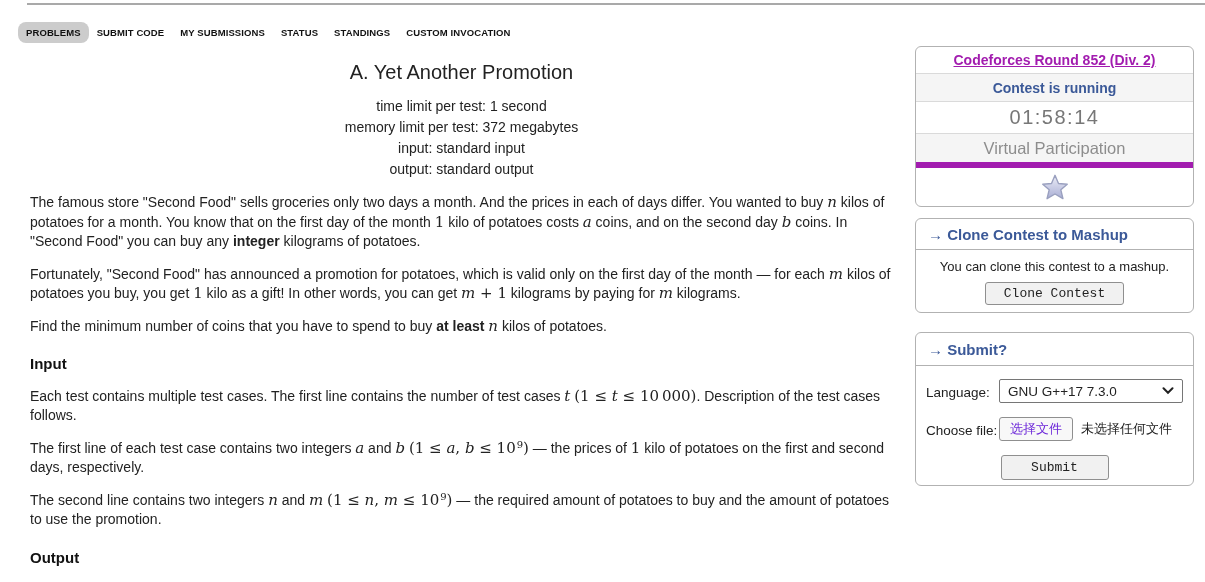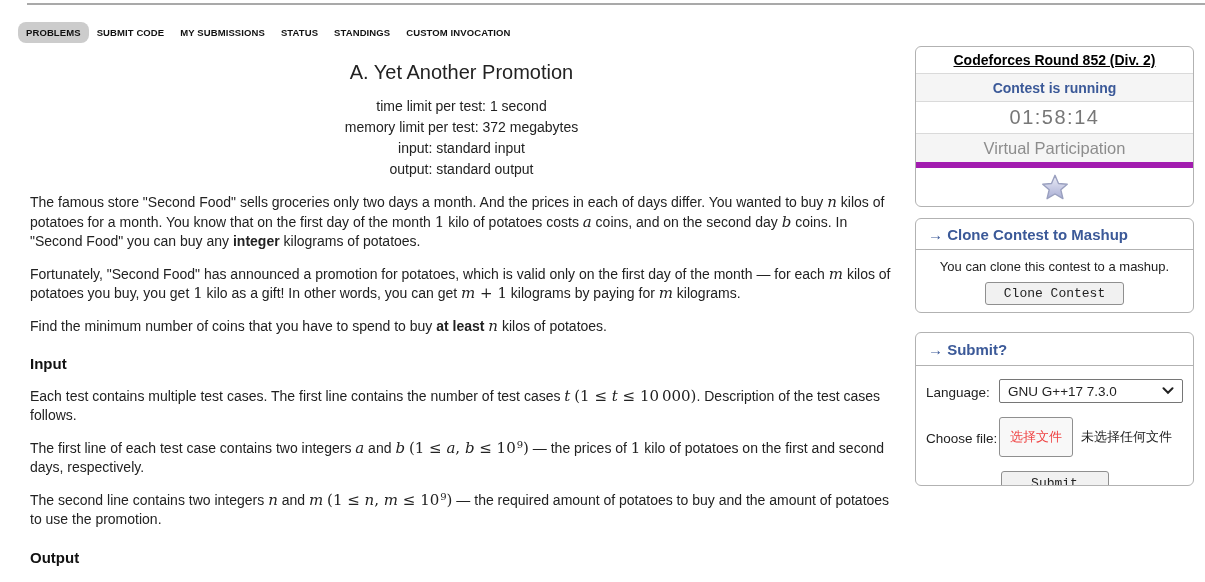--- a/index.html
+++ b/index.html
@@ -26,21 +26,21 @@
   .math.var{font-style:italic;}
   .math.sup{font-size:10px;position:relative;top:-5px;margin-left:1px;}
 
   
   .box{position:absolute;left:915px;width:279px;box-sizing:border-box;background:#fff;
        border:1px solid #b2b2b2;border-radius:6px;overflow:hidden;}
   .row{display:flex;align-items:center;justify-content:center;}
 
   .contest-box{top:46px;}
   .title-row{height:26px;}
-  .contest-link{font-size:14px;font-weight:bold;color:#000000;text-decoration:underline;cursor:pointer;}
+  .contest-link{font-size:14px;font-weight:bold;color:#a21caf;text-decoration:underline;cursor:pointer;}
   .status-row{height:27px;font-size:14px;font-weight:bold;color:#3b5998;background:#f5f5f5;
               border-top:1px solid #dadada;border-bottom:1px solid #dadada;}
   .timer-row{height:31px;font-size:20px;color:#777;letter-spacing:1.5px;}
   .mode-row{height:28px;font-size:16.5px;color:#8d8d8d;background:#f5f5f5;
             border-top:1px solid #dadada;border-bottom:6px solid #a21caf;}
   .star-row{height:38px;}
   .star{display:inline-flex;cursor:pointer;}
 
   .box-header{height:30px;display:flex;align-items:center;padding-left:12px;
               color:#3b5998;font-weight:bold;font-size:15px;border-bottom:1px solid #b2b2b2;}
@@ -55,21 +55,21 @@
   .submit-box{top:332px;height:154px;}
   .submit-header{height:32px;}
   .submit-body{padding:13px 10px 0 10px;}
   .form-row{display:flex;align-items:center;}
   .lang-row{margin-bottom:14px;}
   .form-label{width:73px;flex:0 0 73px;font-size:13.5px;line-height:16px;padding-top:4px;color:#222;}
   .select{width:184px;height:24px;box-sizing:border-box;border:1px solid #767676;border-radius:2px;
           background:#fff;display:flex;align-items:center;justify-content:space-between;
           padding:0 8px;font-size:13.5px;cursor:pointer;}
   .file-ctl{display:flex;align-items:center;}
-  .file-btn{height:40px;font-family:"Liberation Sans",sans-serif;font-size:13px;color:#ef4444;
+  .file-btn{height:24px;font-family:"Liberation Sans",sans-serif;font-size:13px;color:#6d28d9;
             background:#f8f8f8;border:1px solid #8f8f8f;border-radius:3px;padding:0 10px;cursor:pointer;}
   .file-status{font-size:13px;margin-left:8px;color:#222;}
   .submit-row{text-align:center;margin-top:14px;}
   .submit-btn{width:108px;padding:4px 0;}
 </style>
 </head>
 <body>
 
 <div class="top-rule"></div>
 

